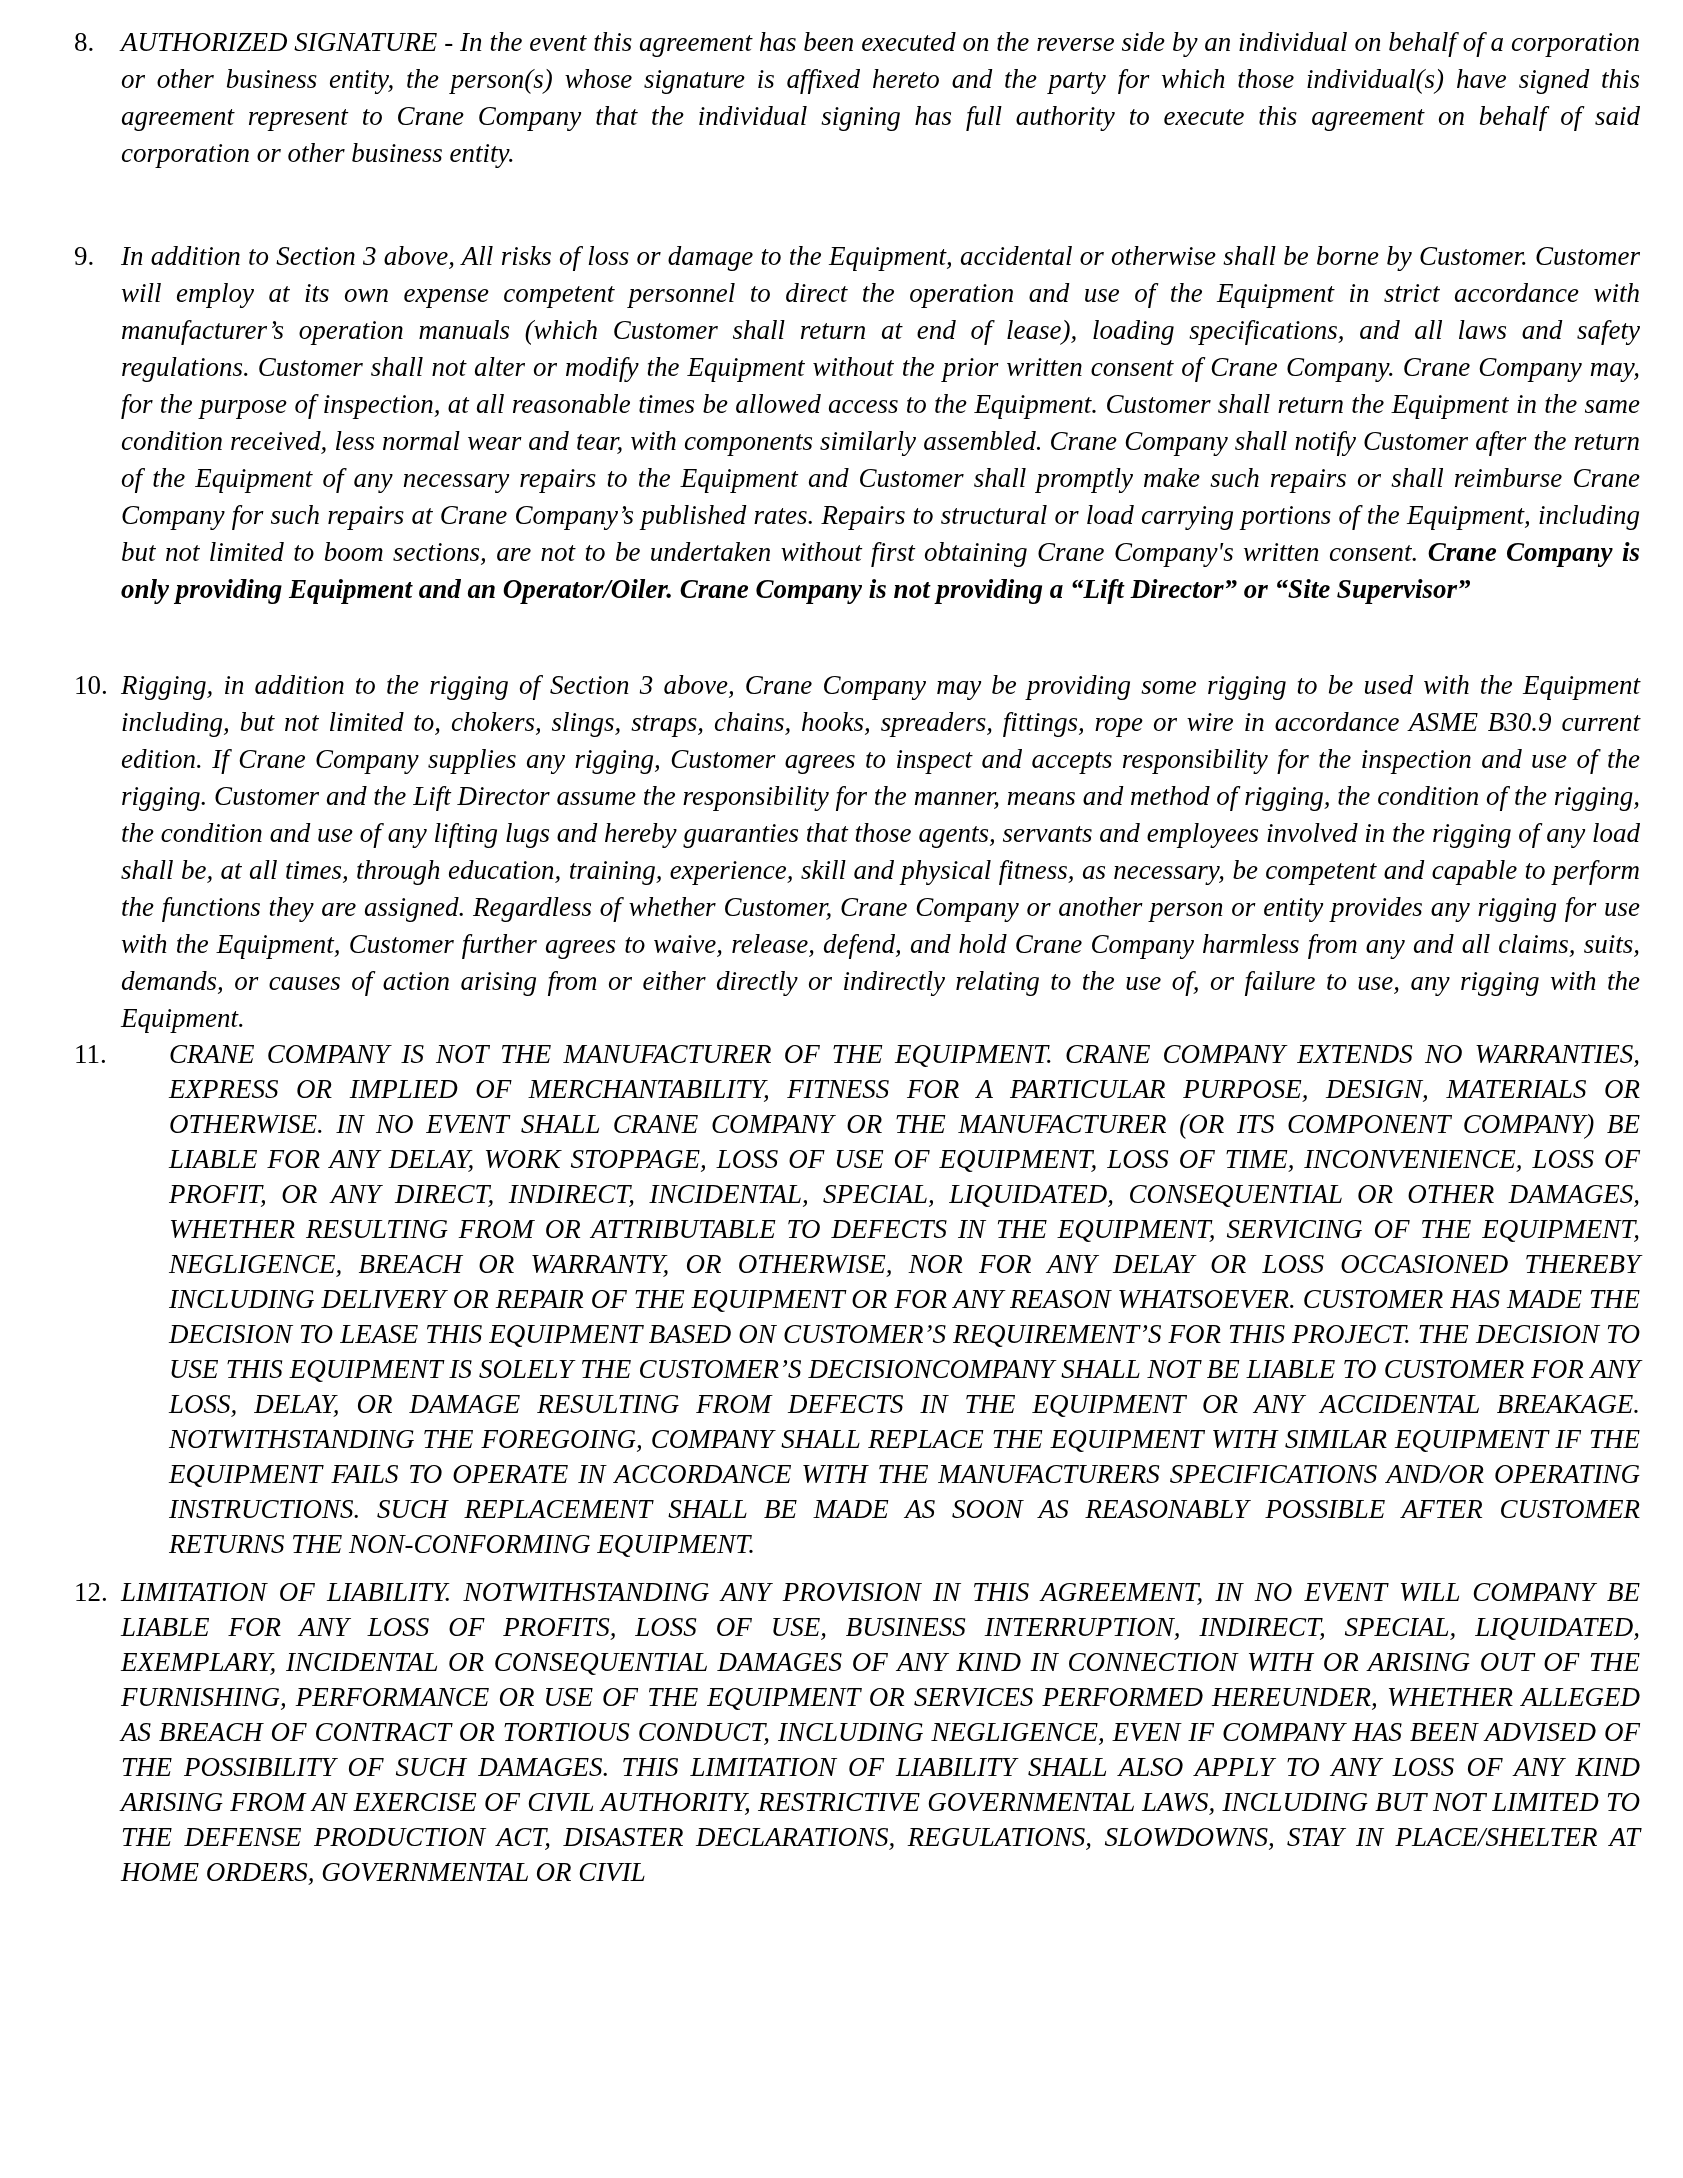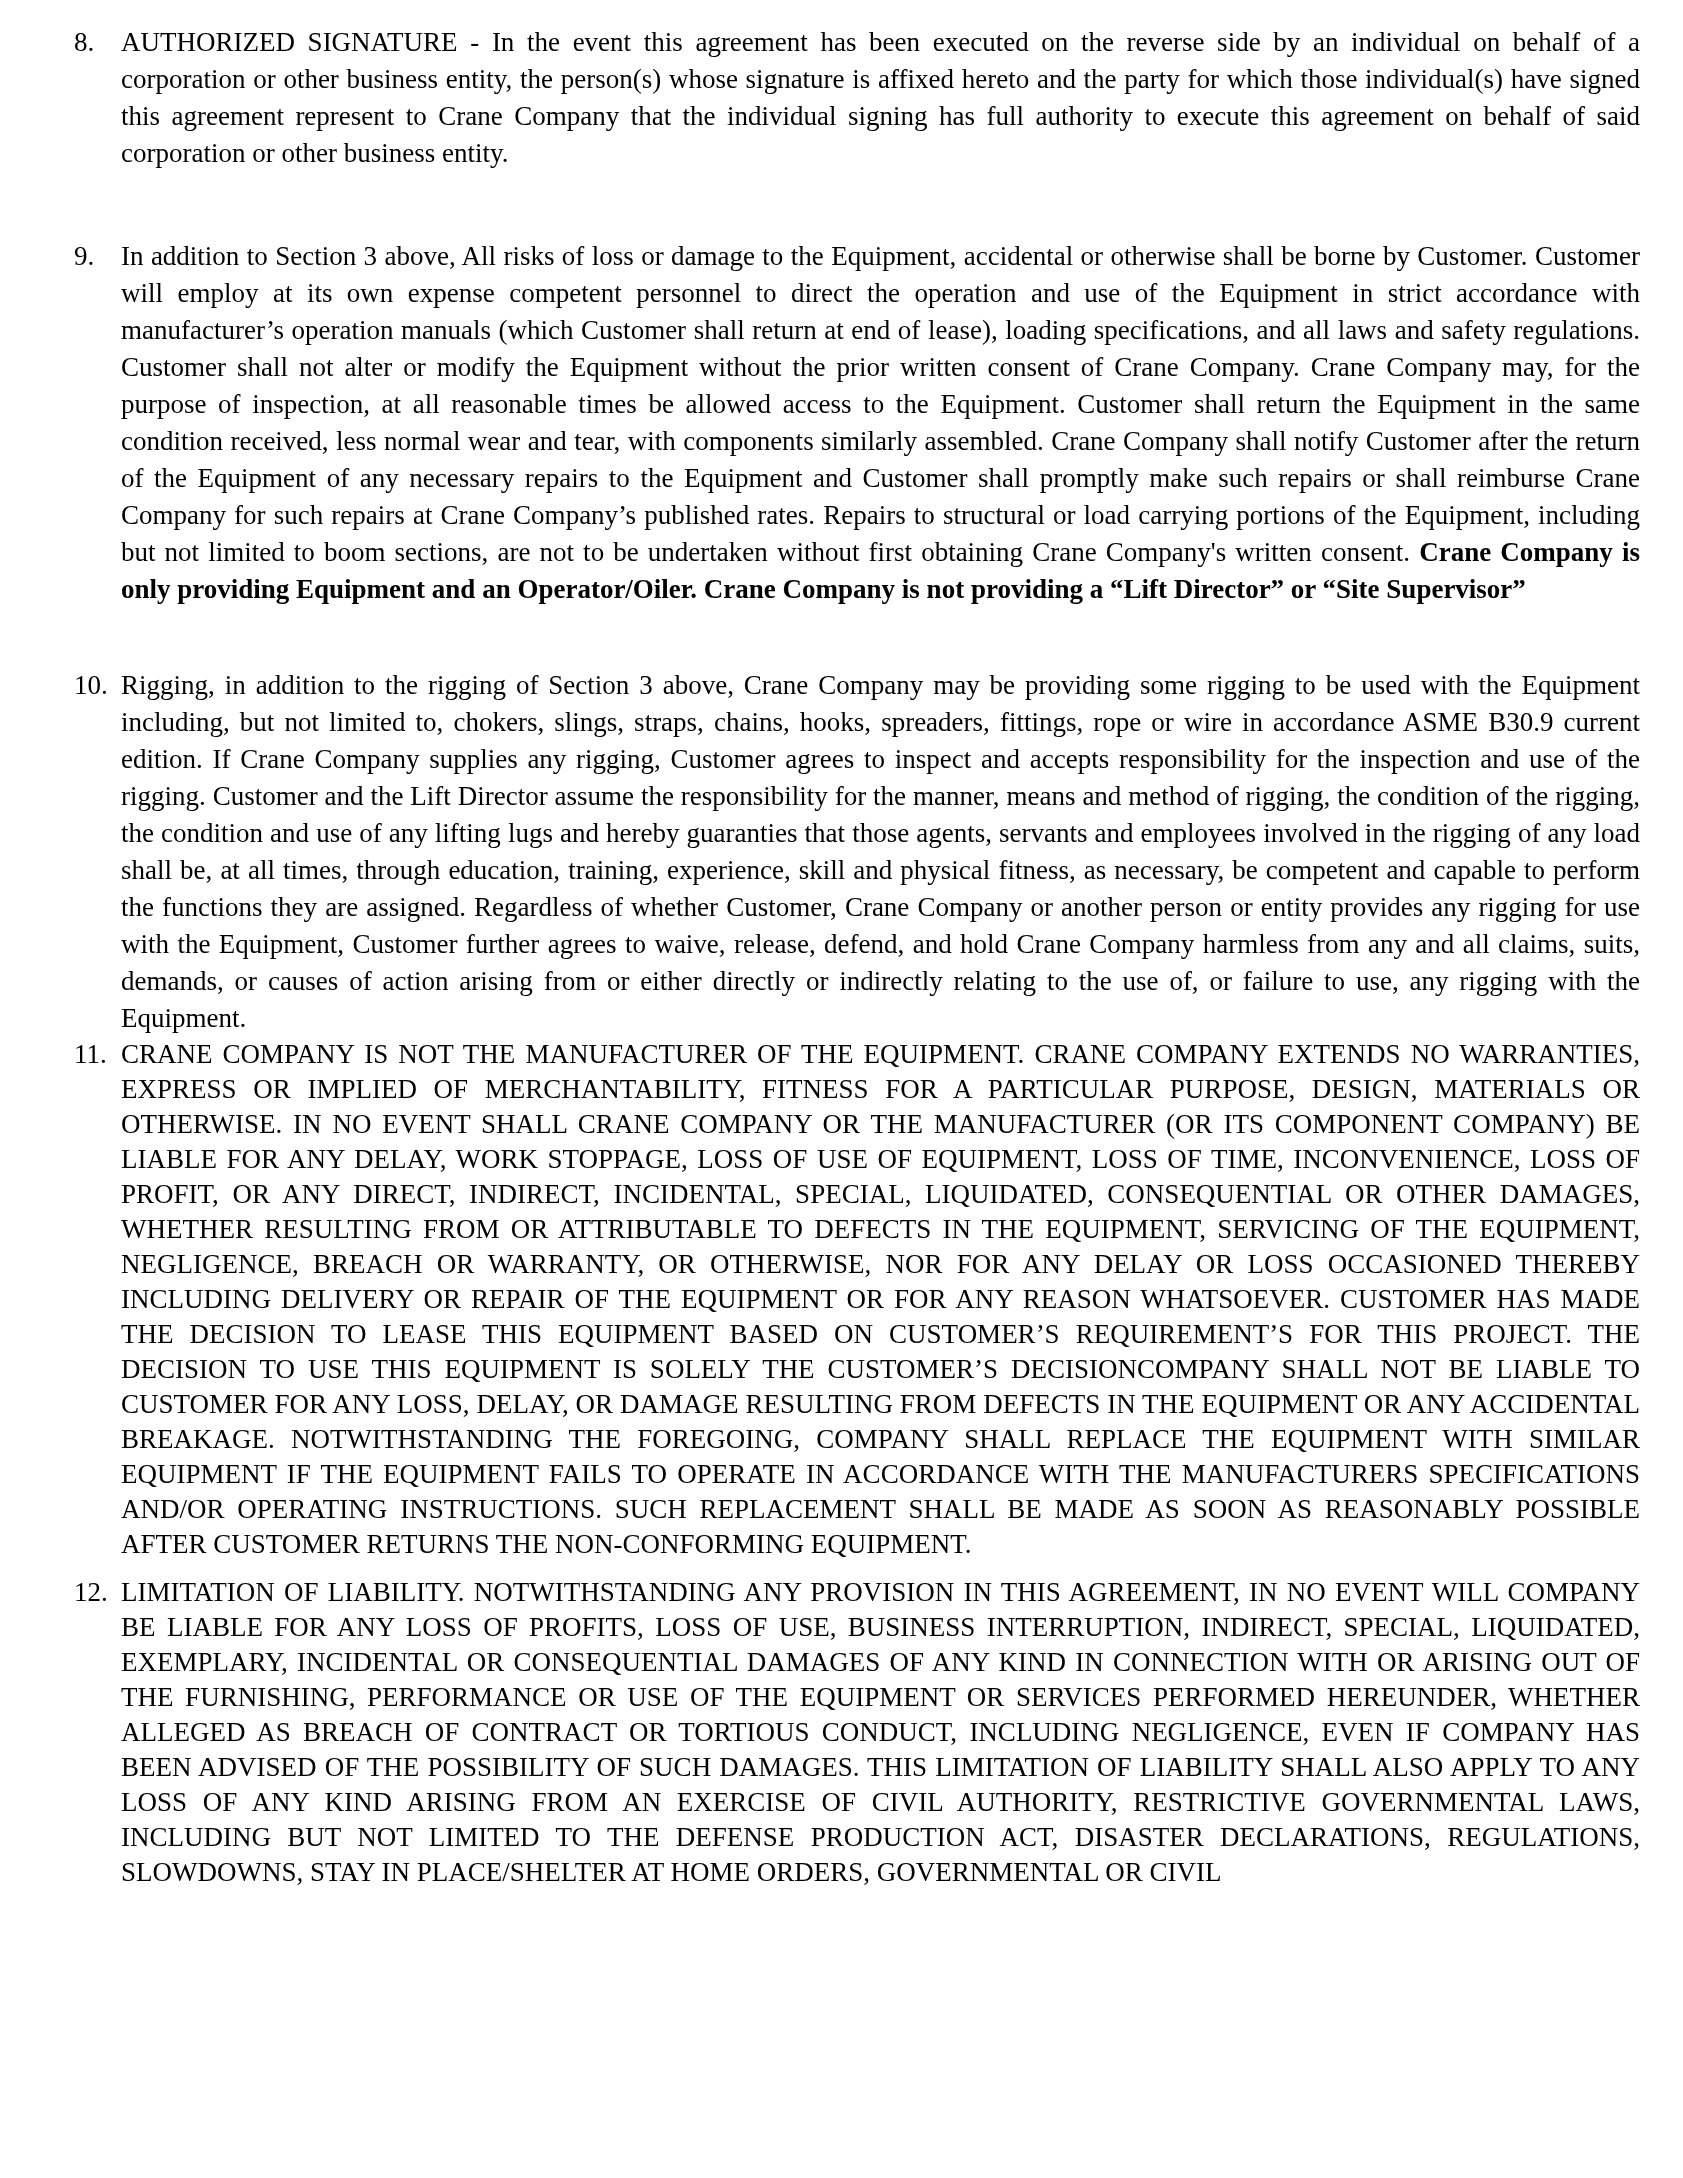--- a/index.html
+++ b/index.html
@@ -30,27 +30,28 @@
   .num {
     flex: 0 0 47px;
     width: 47px;
     text-align: left;
     white-space: nowrap;
   }
   .body-text {
     flex: 1 1 auto;
     text-align: justify;
     text-align-last: left;
+    font-style: italic;
   }
   .para-lower { line-height: 37px; }
   .para-upper { line-height: 35px; }
   .gap-a { margin-bottom: 66px; }
   .gap-b { margin-bottom: 59px; }
   .gap-c { }
-  .gap-d { margin-bottom: 13px; }
+  .gap-d { margin-bottom: 13px; gap: 48px; }
   .bold-run { font-weight: bold; }
 </style>
 </head>
 <body>
 
 <div class="page">
 
   <div class="section gap-a">
     <span class="num para-lower">8.</span>
     <div class="body-text para-lower">

